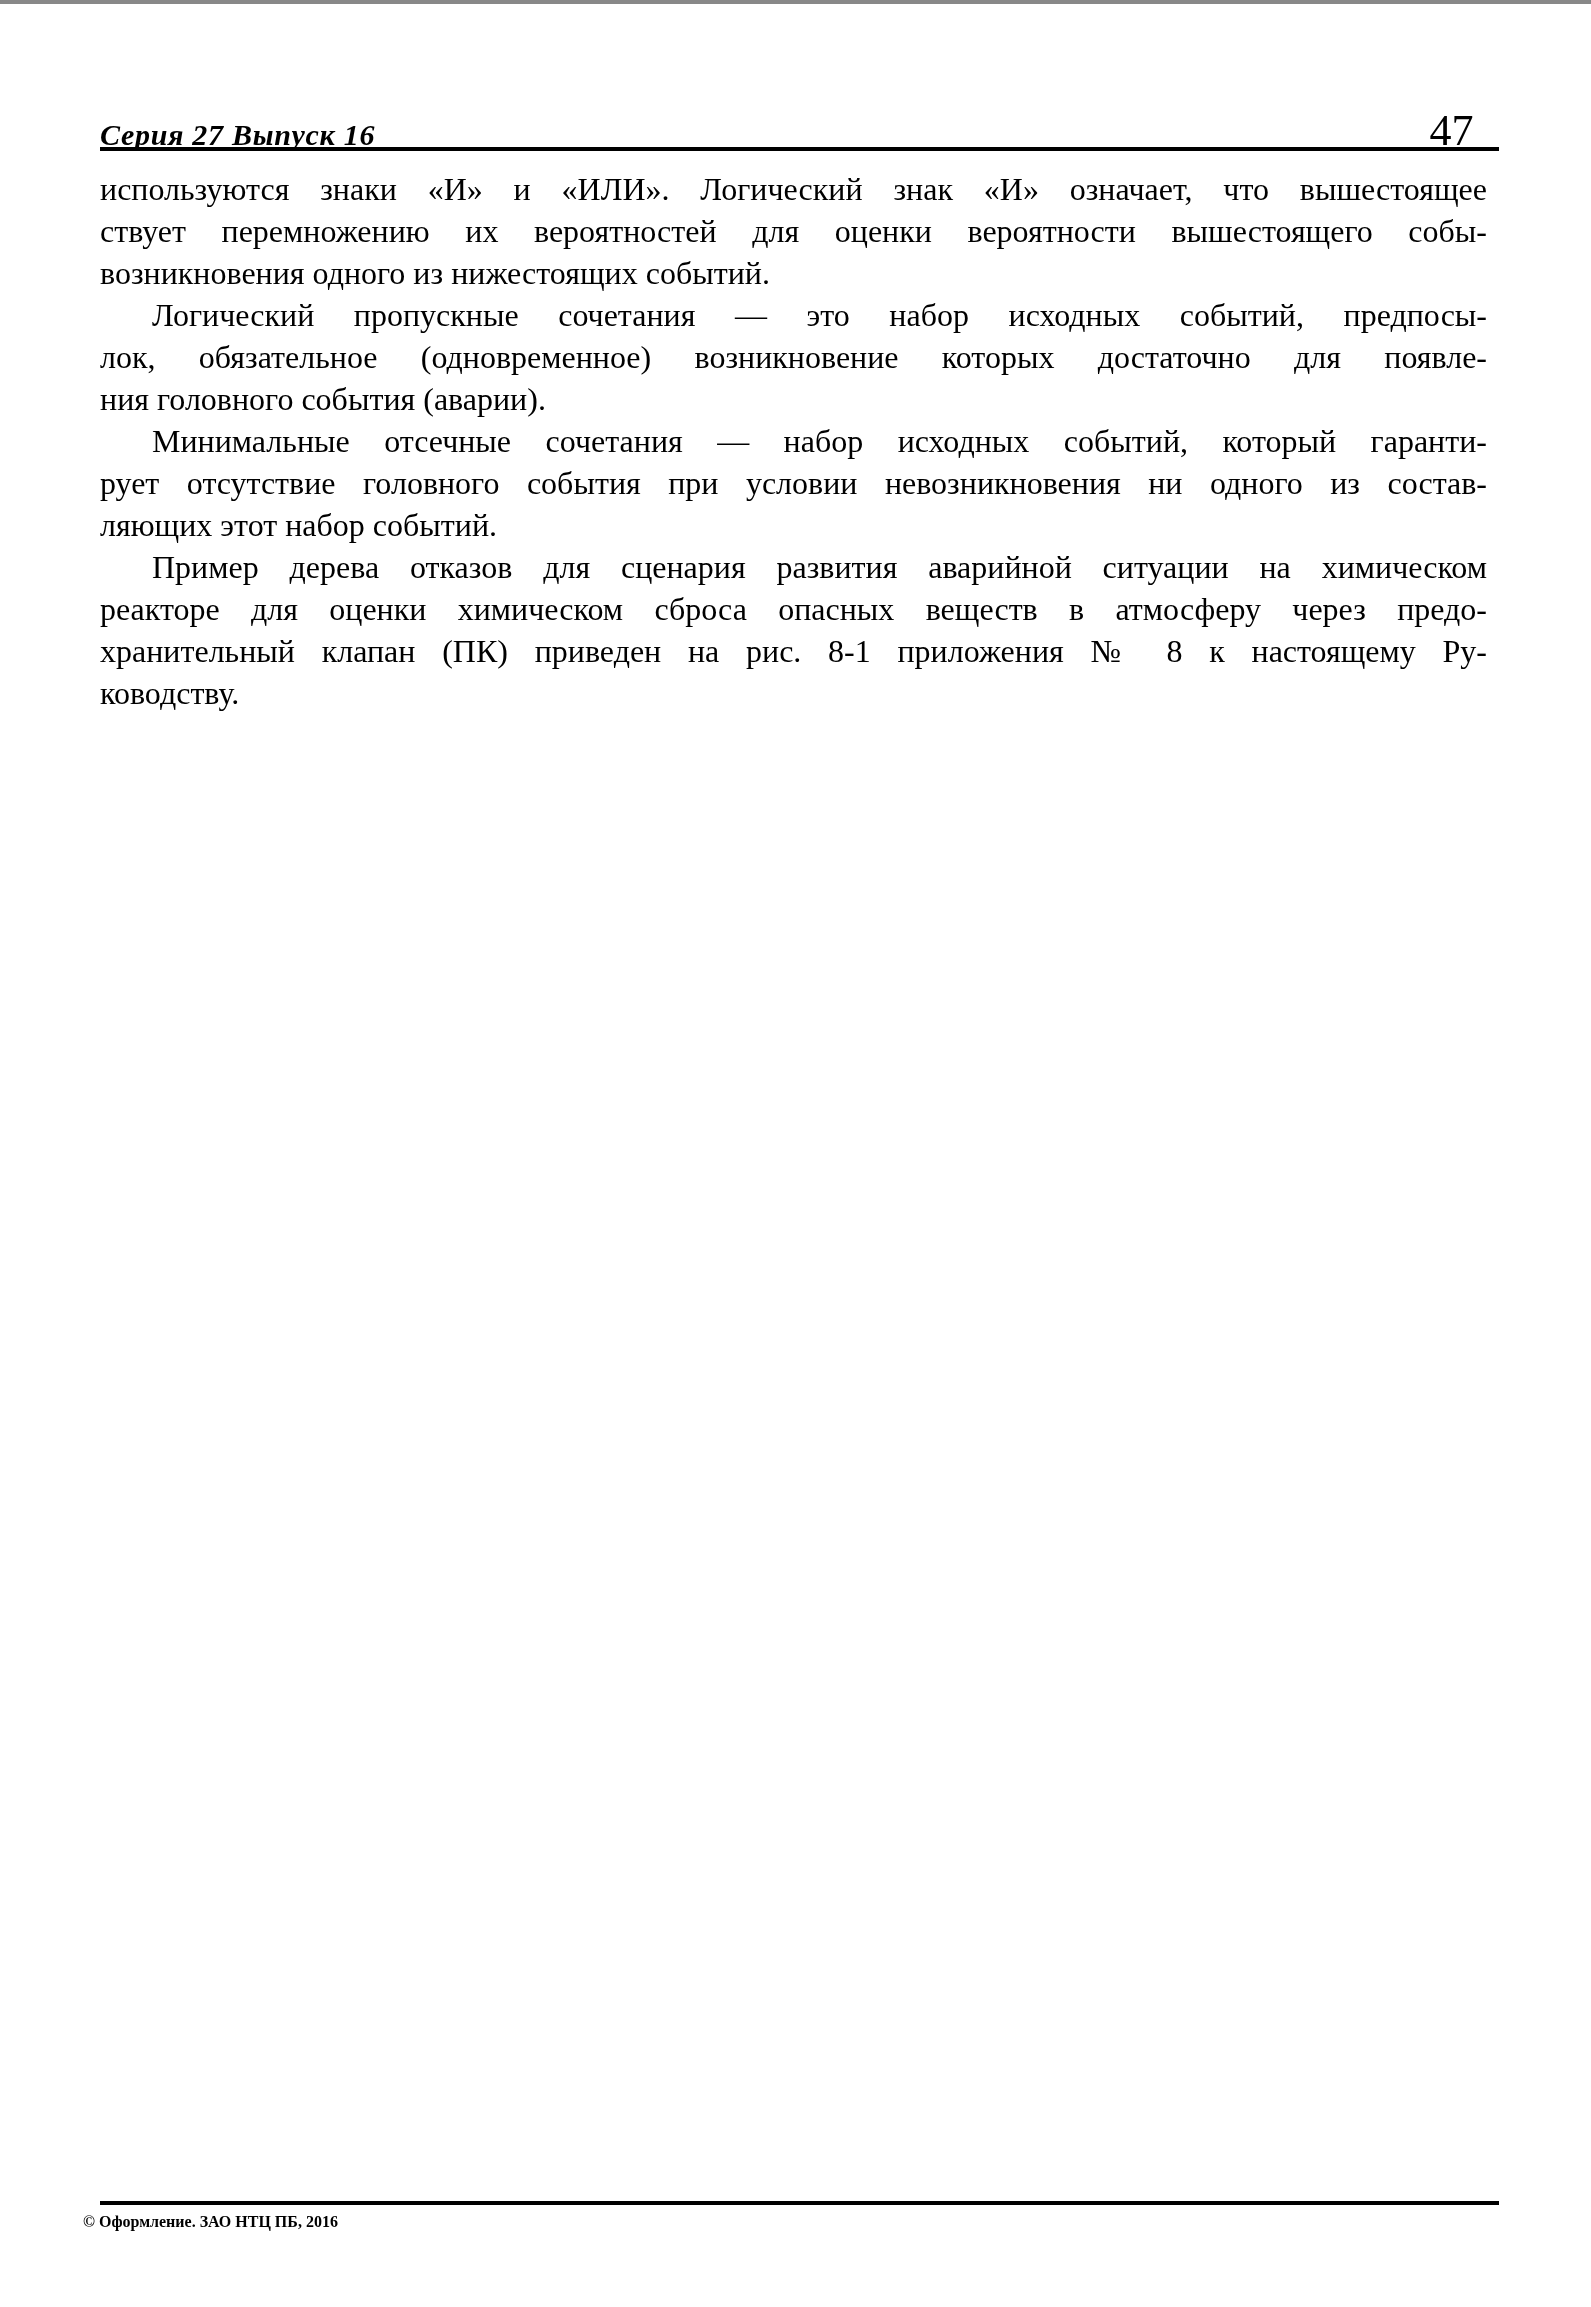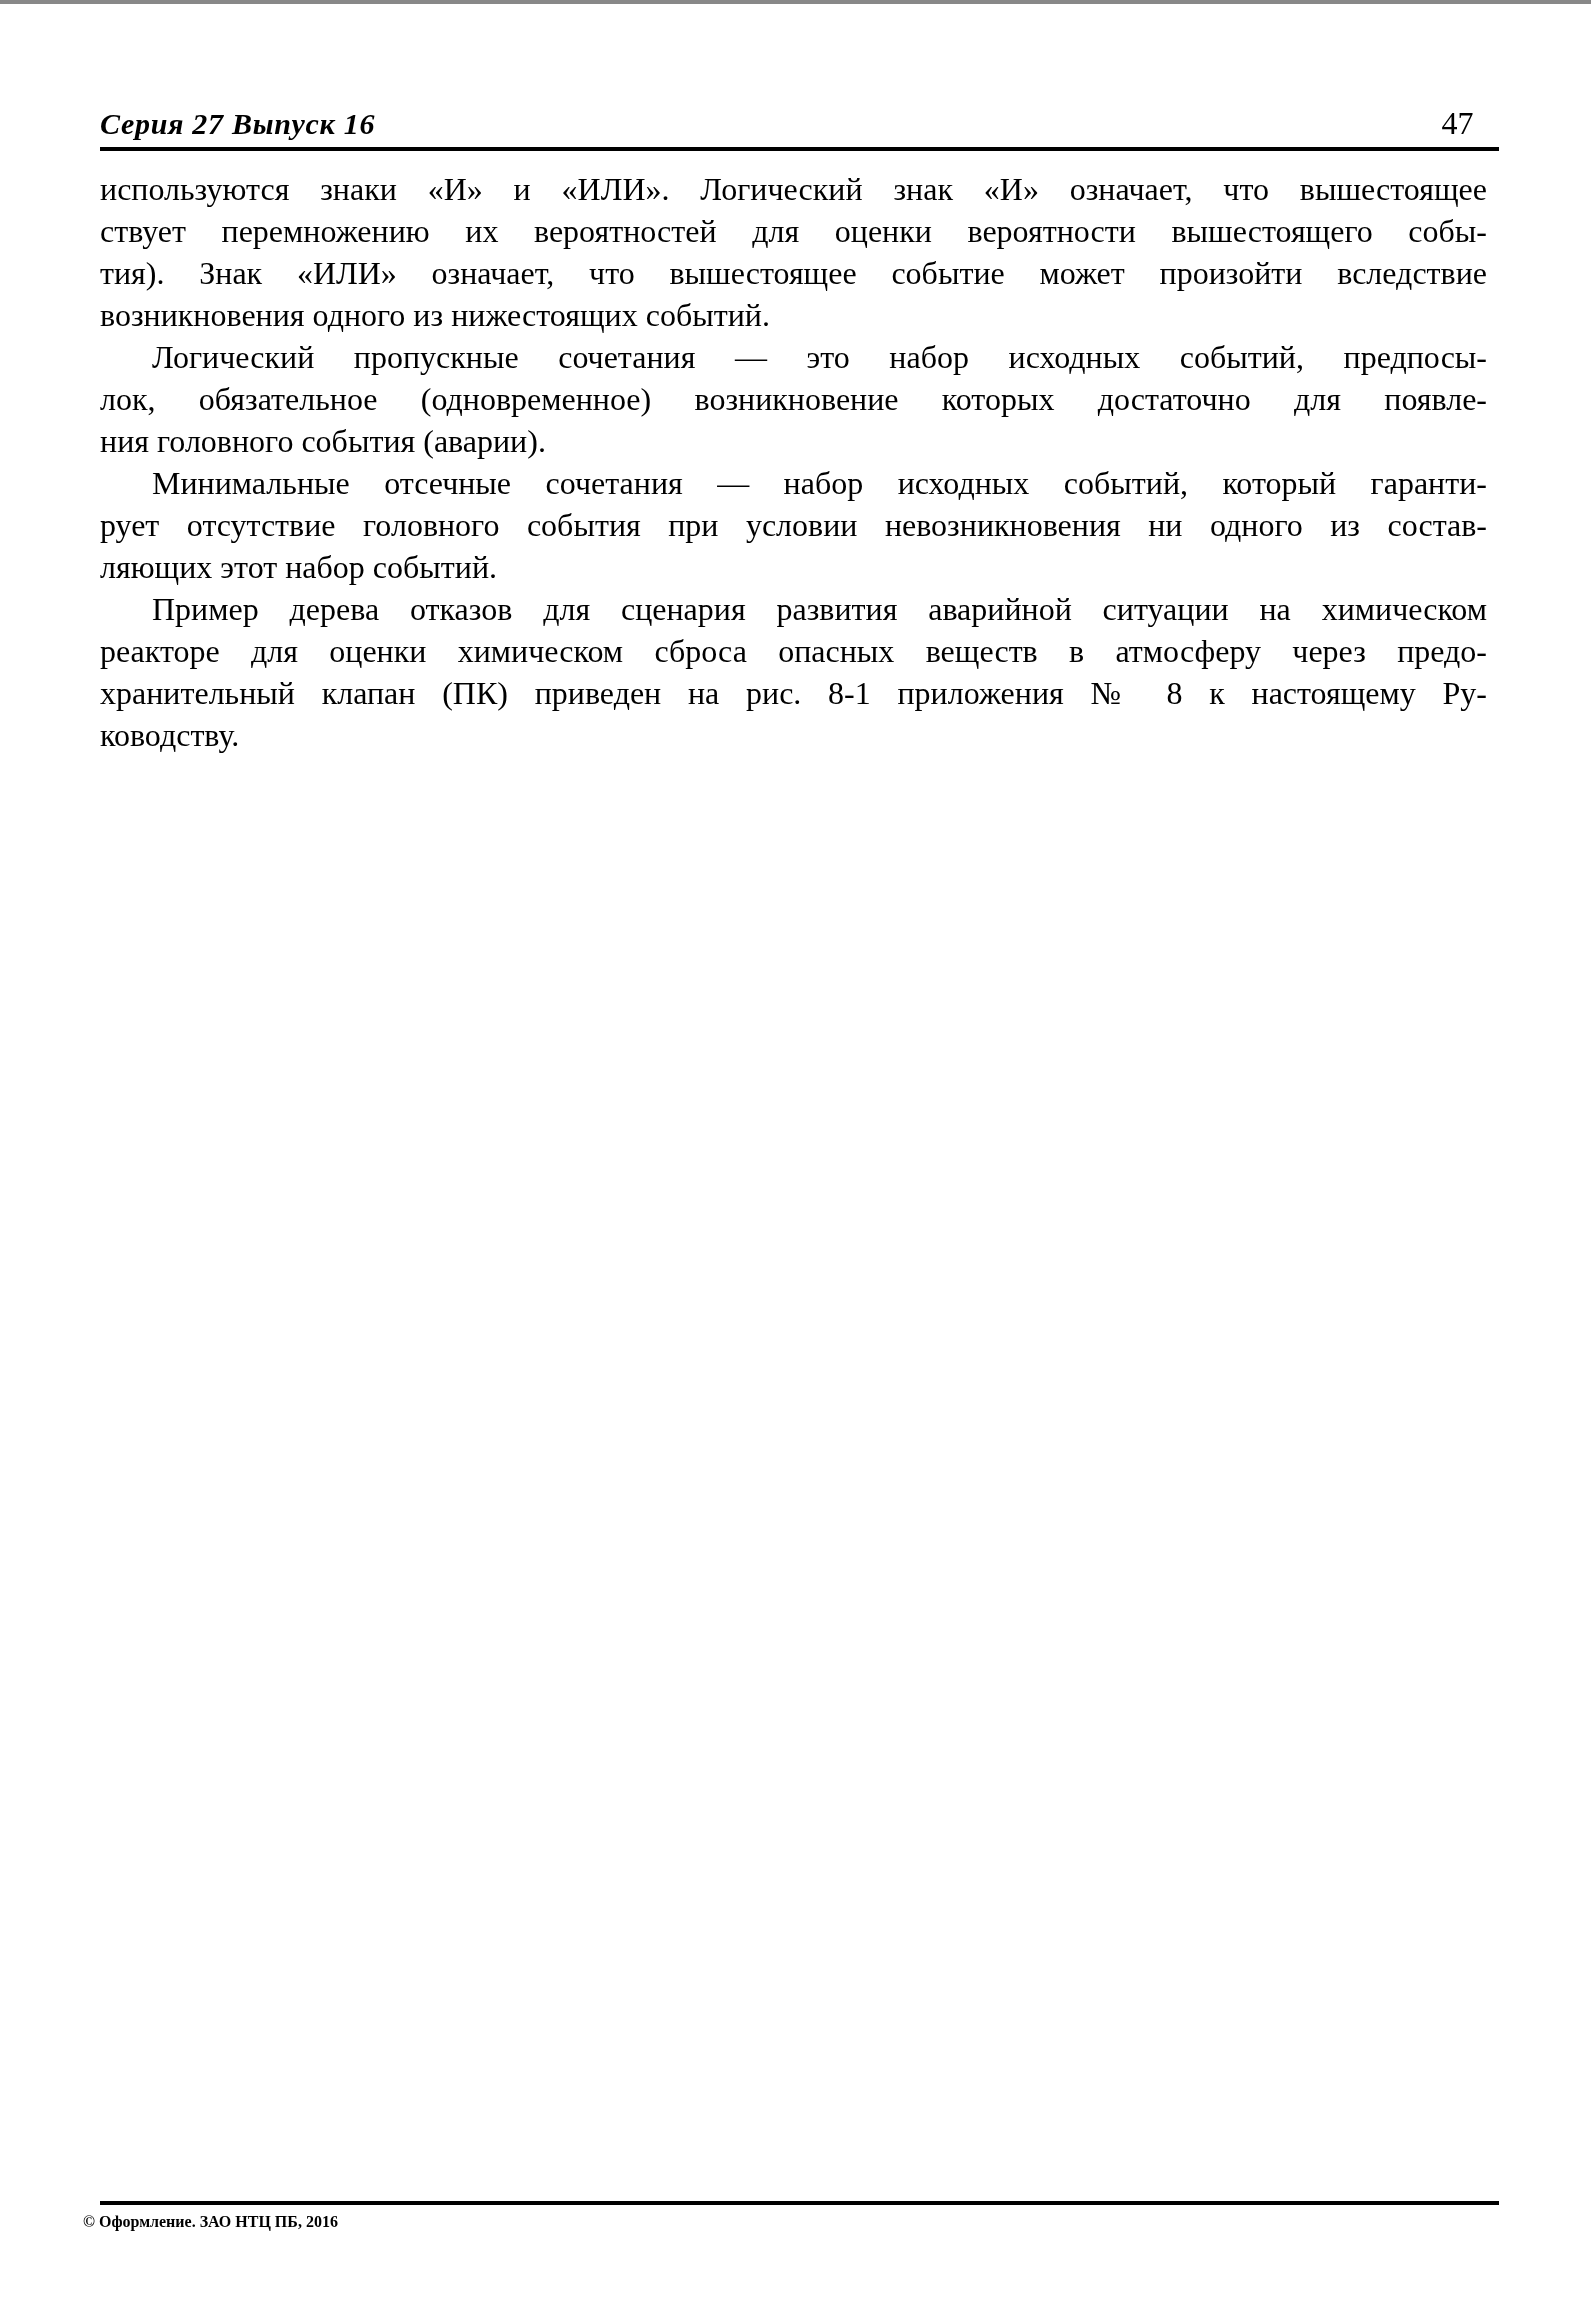--- a/index.html
+++ b/index.html
@@ -24,21 +24,21 @@
     justify-content: space-between;
     align-items: baseline;
   }
   .running-title {
     font-style: italic;
     font-weight: bold;
     font-size: 30px;
     letter-spacing: 0.7px;
   }
   .page-number {
-    font-size: 32px;
+    font-size: 44px;
     padding-right: 25.6px;
   }
   .header-rule {
     position: absolute;
     left: 100px;
     right: 92px;
     top: 143px;
     height: 4px;
     background: #000000;
   }
@@ -84,21 +84,20 @@
     <span class="running-title">Серия 27 Выпуск 16</span>
     <span class="page-number">47</span>
   </div>
   <div class="header-rule"></div>
 
   <div class="body-text">
 
     <div class="para">
       <div class="line jline">используются знаки «И» и «ИЛИ». Логический знак «И» означает, что вышестоящее</div>
       <div class="line jline">ствует перемножению их вероятностей для оценки вероятности вышестоящего собы-</div>
-      <div class="line jline">тия). Знак «ИЛИ» означает, что вышестоящее событие может произойти вследствие</div>
       <div class="line lline">возникновения одного из нижестоящих событий.</div>
     </div>
 
 
     <div class="para">
       <div class="line jline indent">Логический пропускные сочетания — это набор исходных событий, предпосы-</div>
       <div class="line jline">лок, обязательное (одновременное) возникновение которых достаточно для появле-</div>
       <div class="line lline">ния головного события (аварии).</div>
     </div>
 

